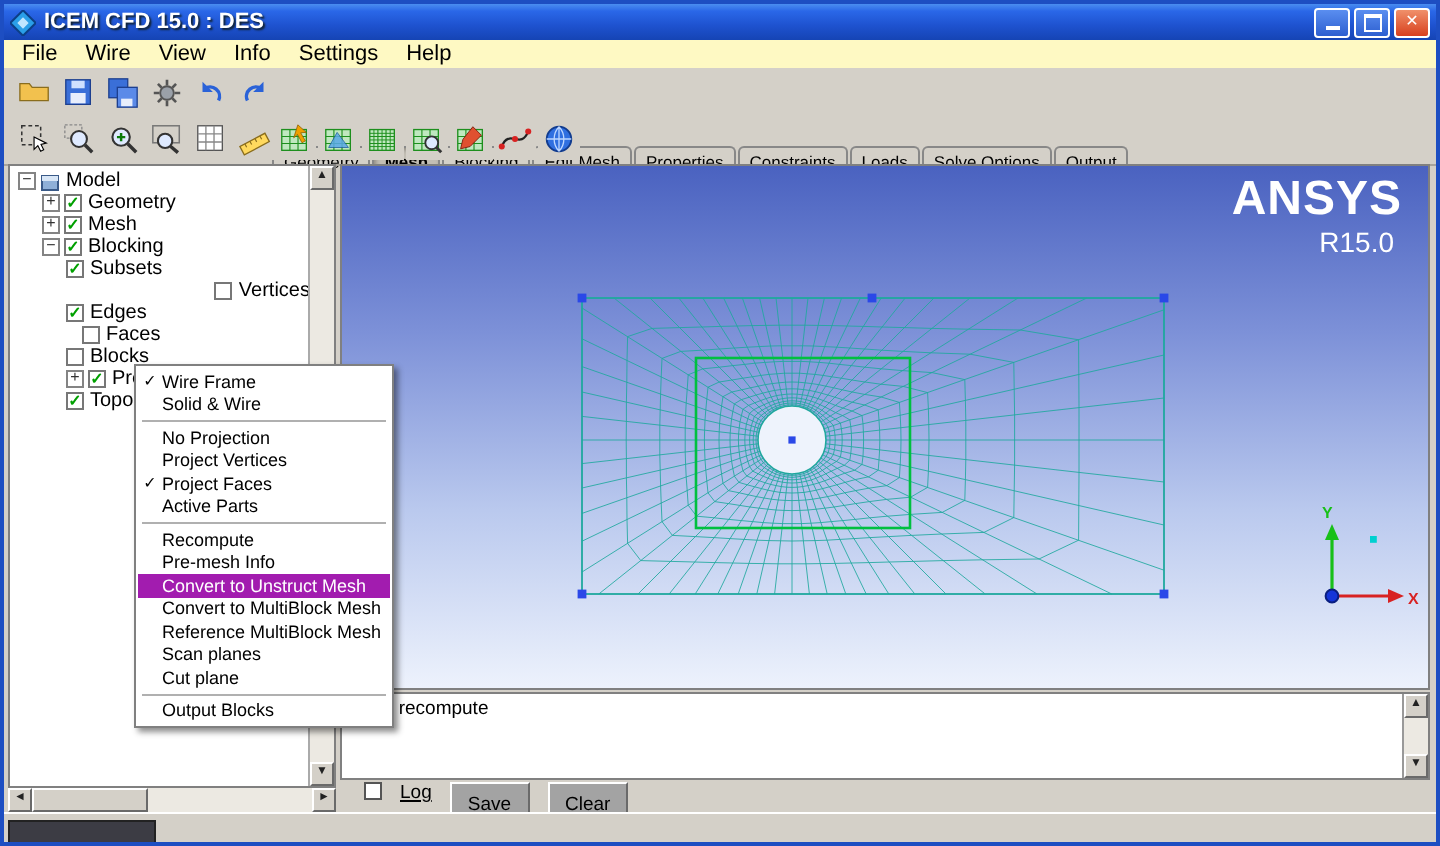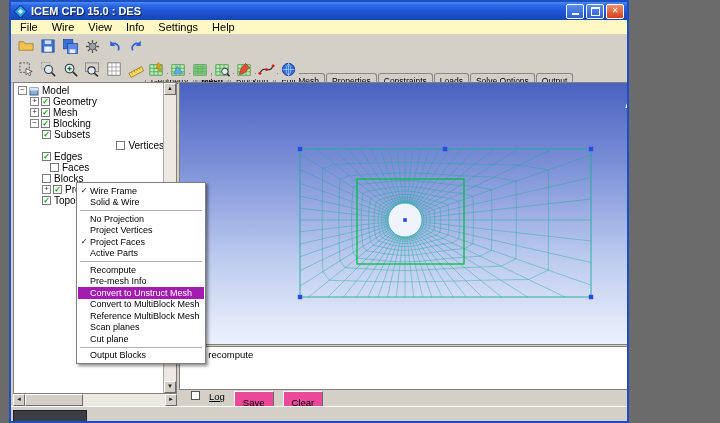--- a/index.html
+++ b/index.html
@@ -1,17 +1,17 @@
 <!DOCTYPE html>
 <html><head>
 <meta charset="utf-8">
 <style>
   html,body{margin:0;padding:0;background:#6b6b6b;}
-  .win{position:relative;width:620px;height:423px;box-sizing:border-box;background:#d4d0c8;
-       border:2px solid #1d4ec2;font-family:"Liberation Sans",sans-serif;overflow:hidden;margin-left:9px;
+  .win{position:relative;width:720px;height:423px;box-sizing:border-box;background:#d4d0c8;
+       border:2px solid #1d4ec2;font-family:"Liberation Sans",sans-serif;overflow:hidden;
        -webkit-font-smoothing:antialiased;}
   
   .titlebar{position:absolute;left:0;top:0;right:0;height:18px;display:flex;align-items:center;
     padding:0 3px;color:#fff;background:linear-gradient(180deg,#4a8df0 0%,#2a67e8 20%,#1e52cf 60%,#1544b4 100%);}
   .title-text{font-size:11px;font-weight:bold;margin-left:4px;flex:1;text-shadow:1px 1px 1px #123;white-space:nowrap;}
   .winbtn{width:16px;height:13px;margin-left:2px;border:1px solid #fff;border-radius:2px;display:flex;
     align-items:center;justify-content:center;font-size:8px;line-height:8px;color:#fff;
     background:linear-gradient(#5a8ef0,#2d5fd0);}
   .winbtn.close{background:linear-gradient(#f0906a,#d8401e);}
   .minglyph{display:block;width:7px;height:2px;background:#fff;margin-top:5px;}
@@ -59,21 +59,21 @@
   .logo .small{font-size:14px;margin-top:2px;padding-right:4px;}
   
   .msg{position:absolute;left:168px;top:344px;width:545px;height:44px;background:#fff;border:1px solid #808080;
     box-sizing:border-box;font-size:9.5px;overflow:hidden;}
   .msg-text{position:absolute;left:3px;top:2px;right:14px;white-space:nowrap;}
   .msg .vscroll{border-left:1px solid #999;}
   
   .controls{position:absolute;left:168px;top:389px;width:545px;height:15px;display:flex;
     gap:9px;font-size:9.5px;padding-left:12px;box-sizing:border-box;text-decoration:underline;}
   .checkbox{width:9px;height:9px;box-sizing:border-box;border:1px solid #555;background:#fff;}
-  .btn{height:14px;padding:4px 8px;background:#ec4899;border:1px solid;border-color:#fff #6a6a6a #6a6a6a #fff;
+  .btn{height:14px;padding:4px 8px;background:#a3a3a3;border:1px solid;border-color:#fff #6a6a6a #6a6a6a #fff;
     font-size:9.5px;line-height:12px;display:inline-flex;align-items:center;}
   
   .statusbar{position:absolute;left:0;top:404px;width:720px;height:17px;background:#d4d0c8;border-top:1px solid #fff;}
   .progress{position:absolute;left:2px;top:3px;width:72px;height:12px;background:#3c3c44;border:1px solid #222;}
   
   .ctxmenu{position:absolute;left:65px;top:180px;width:126px;background:#ffffff;border:1px solid #808080;
     box-shadow:2px 2px 3px rgba(0,0,0,.45);font-size:9px;z-index:50;padding:2px 1px;}
   .cm-item{display:flex;height:11.5px;align-items:center;white-space:nowrap;}
   .cm-gutter{width:12px;text-align:center;font-size:8px;flex:0 0 12px;}
   .cm-sep{height:1px;background:#b0b0b0;margin:2px 2px;}

